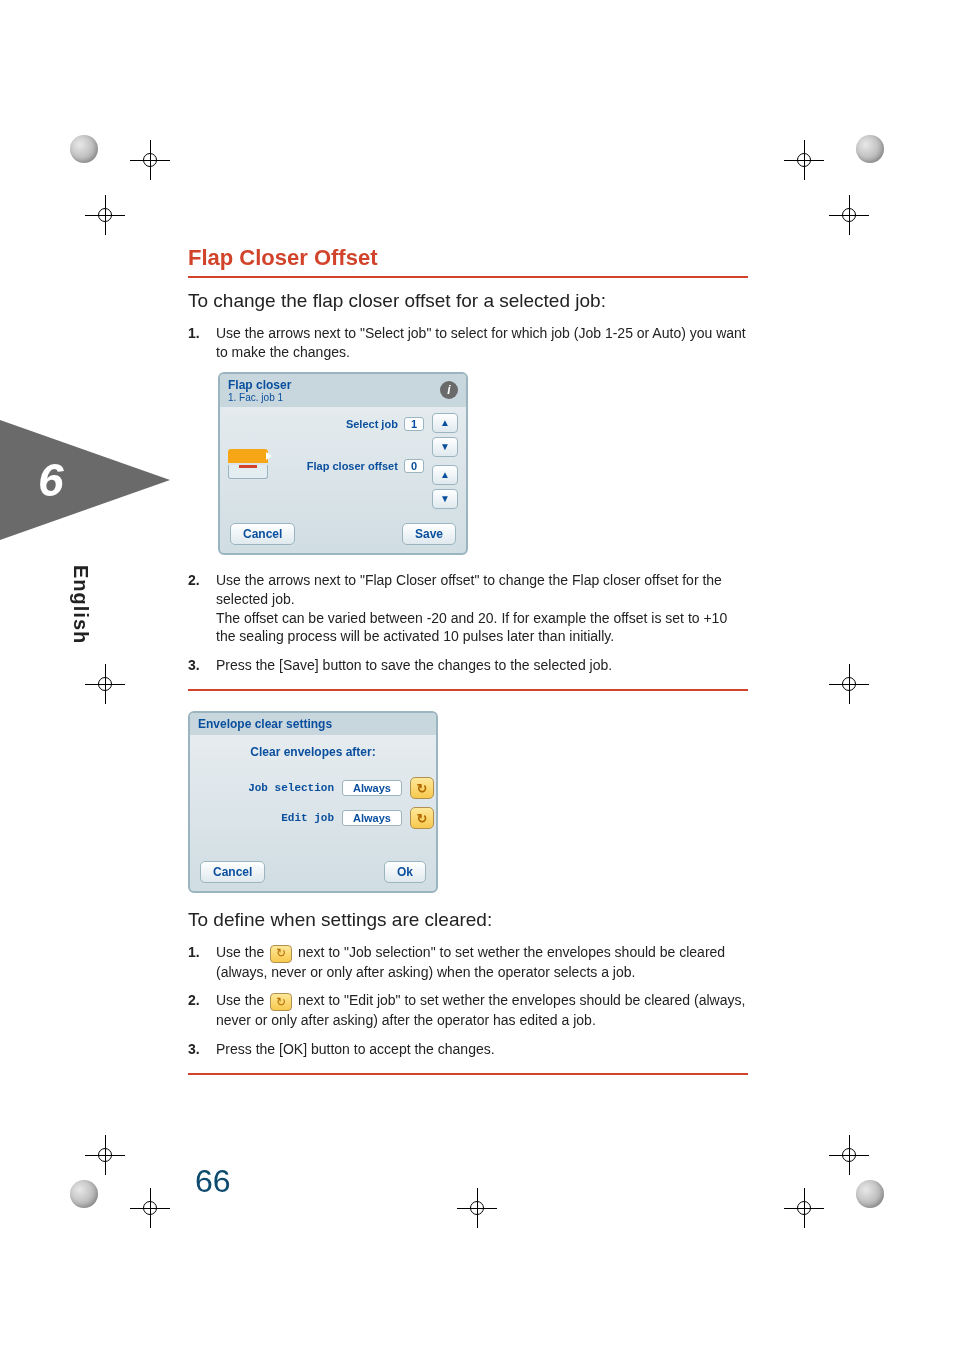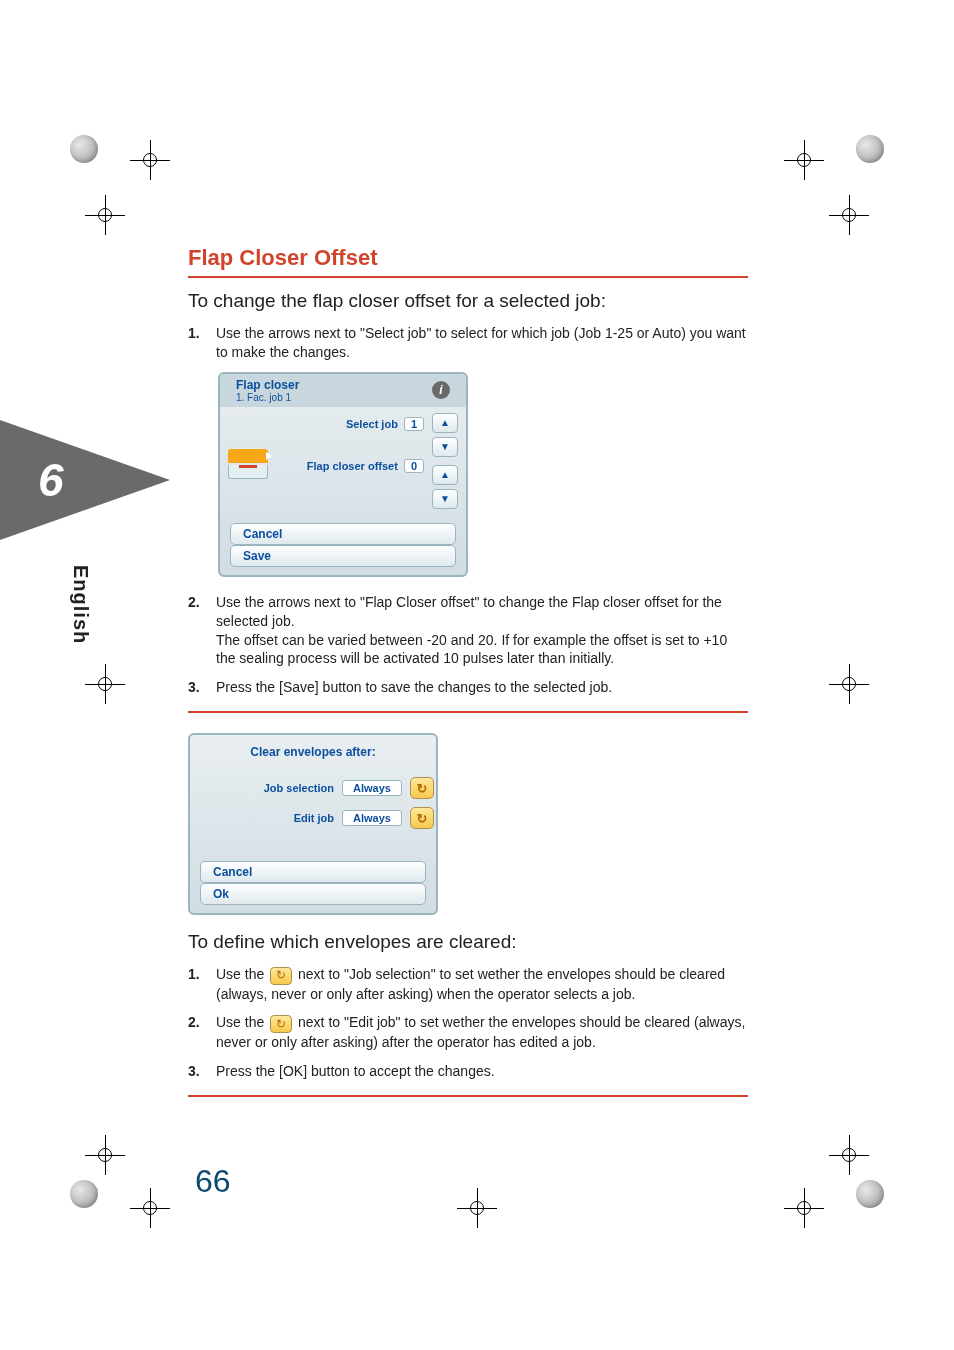--- a/index.html
+++ b/index.html
@@ -19,43 +19,43 @@
   .intro { font-size: 19px; margin-bottom: 12px; }
 
   ol.steps { list-style: none; padding-left: 0; font-size:14px; }
   ol.steps > li { display:flex; margin-bottom:10px; line-height:1.35; }
   ol.steps > li .num { font-weight:bold; width:28px; flex-shrink:0; }
   ol.steps > li .txt { flex:1; }
   .hr { border-top:2px solid #d1432a; margin:14px 0 20px; }
 
   
   .panel { width: 250px; border:2px solid #9bb5c0; border-radius:6px; background: linear-gradient(#e9eef1,#d0dde3); margin: 10px 0 16px 30px; font-size:12px; position:relative; overflow:hidden; }
-  .panel .titlebar { background:#c8d6dd; padding:4px 16px; color:#0a4f9e; font-weight:bold; font-size:12px; display:flex; justify-content:space-between; align-items:center; }
+  .panel .titlebar { background:#c8d6dd; padding:4px 8px; color:#0a4f9e; font-weight:bold; font-size:12px; display:flex; justify-content:space-between; align-items:center; }
   .panel .titlebar .sub { display:block; font-size:10px; color:#0a4f9e; font-weight:normal; }
   .panel .body { padding:10px 2px 6px; position:relative; min-height:110px; }
-  .panel .footer { display:flex; justify-content:space-between; padding:6px 10px 8px;flex-direction:column; }
+  .panel .footer { display:flex; justify-content:space-between; padding:6px 10px 8px; }
   .softbtn { background: linear-gradient(#fff,#dfe9ee); border:1px solid #9bb5c0; border-radius:5px; padding:3px 12px; color:#0a4f9e; font-size:12px; font-weight:bold; }
   .valbox { display:inline-block; border:1px solid #9bb5c0; background:#fff; color:#0a4f9e; font-weight:bold; padding:0 6px; border-radius:3px; min-width:20px; text-align:center; font-size:11px; }
   .arrowbtn { width:26px; height:20px; border:1px solid #9bb5c0; border-radius:4px; background:linear-gradient(#fff,#dfe9ee); display:flex; align-items:center; justify-content:center; color:#0a4f9e; font-size:10px; }
   .pair { position:absolute; right:8px; display:flex; flex-direction:column; gap:4px; }
   .row { display:flex; align-items:center; justify-content:flex-end; gap:6px; color:#0a4f9e; font-weight:bold; font-size:11px; margin-bottom:18px; padding-right:40px; }
   .infoicon { width:18px; height:18px; border-radius:50%; background:#6a6a6a; color:#fff; display:flex; align-items:center; justify-content:center; font-weight:bold; font-style:italic; font-size:12px; }
   .machine { position:absolute; left:8px; bottom:38px; width:40px; }
   .machine .top { height:14px; background:#f7a715; border-radius:3px 3px 0 0; position:relative; }
   .machine .top::after { content:""; position:absolute; right:-4px; top:3px; border-left:6px solid #fff; border-top:4px solid transparent; border-bottom:4px solid transparent; }
   .machine .base { height:14px; background:#e4edf1; border:1px solid #9bb5c0; border-top:none; border-radius:0 0 3px 3px; }
   .machine .slot { width:18px; height:3px; background:#d1432a; margin:2px auto 0; }
 
   .cyclebtn { width:24px; height:22px; border:1px solid #b09050; border-radius:5px; background:linear-gradient(#ffe89a,#f7c94e); display:inline-flex; align-items:center; justify-content:center; color:#b06a00; font-size:13px; font-weight:bold; vertical-align:middle; }
   .inline-cycle { display:inline-flex; width:22px; height:18px; border:1px solid #b09050; border-radius:4px; background:linear-gradient(#ffe89a,#f7c94e); align-items:center; justify-content:center; color:#b06a00; font-size:12px; vertical-align:middle; margin:0 2px; }
 
   .panel2 .body { min-height:120px; }
   .panel2 .hdr { color:#0a4f9e; font-weight:bold; text-align:center; font-size:12px; margin-bottom:18px; }
   .panel2 .line { display:flex; align-items:center; justify-content:flex-end; gap:8px; margin:8px 0; color:#0a4f9e; font-size:11px; font-weight:bold; }
-  .panel2 .line .lbl { flex:1; text-align:right; }
+  .panel2 .line .lbl { flex:1; text-align:right;font-family:Liberation Mono, monospace; }
   .panel2 .line .opt { border:1px solid #9bb5c0; background:#fff; border-radius:3px; padding:1px 8px; min-width:60px; text-align:center; }
 
   .pagenum { position:absolute; left:195px; bottom:150px; font-size:32px; color:#0c4a6e; }
 
   .crossmark { position:absolute; width:40px; height:40px; }
   .crossmark::before, .crossmark::after { content:""; position:absolute; background:#000; }
   .crossmark::before { left:50%; top:0; width:1px; height:100%; }
   .crossmark::after { top:50%; left:0; height:1px; width:100%; }
   .crossmark .ring { position:absolute; left:50%; top:50%; width:14px; height:14px; margin:-7px 0 0 -7px; border:1px solid #000; border-radius:50%; background:#fff; }
   .crossmark .ring::before { content:""; position:absolute; left:50%; top:0; width:1px; height:100%; background:#000; }
@@ -172,40 +172,43 @@
     <li>
       <span class="num">3.</span>
       <span class="txt">Press the [Save] button to save the changes to the selected job.</span>
     </li>
   </ol>
 
   <div class="hr"></div>
 
 
   <div class="panel panel2" style="margin-left:0;">
+    <div class="titlebar">
+      <span>Envelope clear settings</span>
+    </div>
     <div class="body">
       <div class="hdr">Clear envelopes after:</div>
       <div class="line">
         <span class="lbl">Job selection</span>
         <span class="opt">Always</span>
         <span class="cyclebtn">↻</span>
       </div>
       <div class="line">
         <span class="lbl">Edit job</span>
         <span class="opt">Always</span>
         <span class="cyclebtn">↻</span>
       </div>
     </div>
     <div class="footer">
       <div class="softbtn">Cancel</div>
       <div class="softbtn">Ok</div>
     </div>
   </div>
 
-  <p class="intro">To define which envelopes are cleared:</p>
+  <p class="intro">To define when settings are cleared:</p>
 
   <ol class="steps">
     <li>
       <span class="num">1.</span>
       <span class="txt">
         <span>Use the </span>
         <span class="inline-cycle">↻</span>
         <span> next to "Job selection" to set wether the envelopes should be cleared (always, never or only after asking) when the operator selects a job.</span>
       </span>
     </li>

